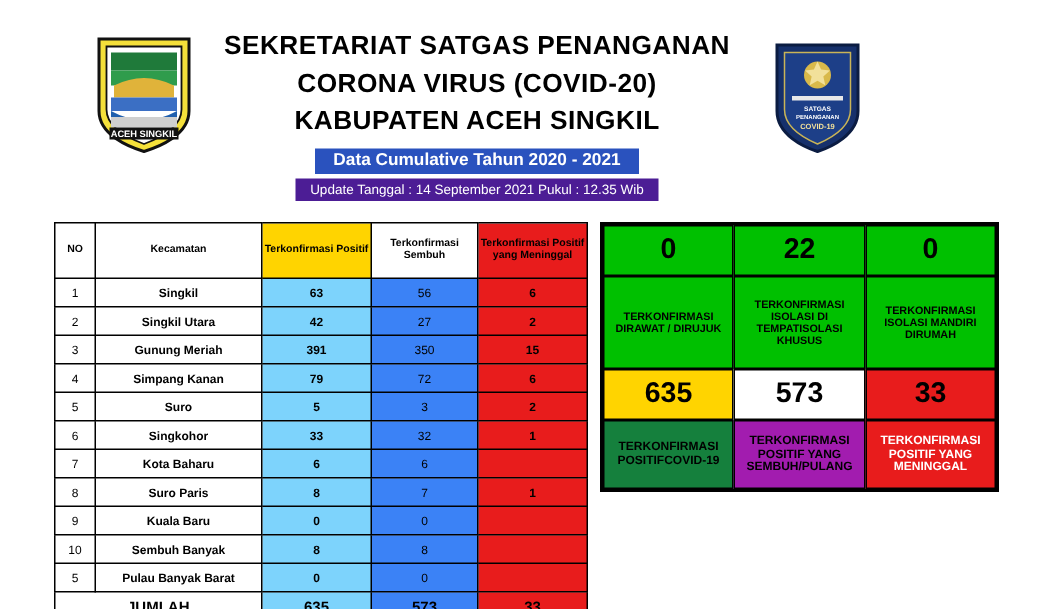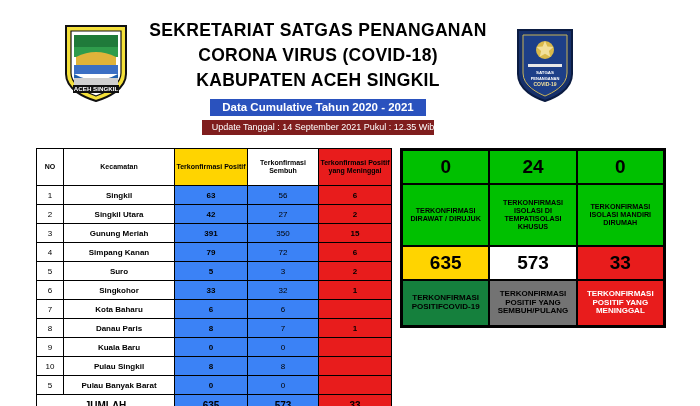--- a/index.html
+++ b/index.html
@@ -54,24 +54,24 @@
     display: inline-block;
     background: #2a52be;
     color: #ffffff;
     font-weight: bold;
     font-size: 11.5px;
     padding: 2px 12px 3px 12px;
     margin-top: 6px;
   }
   .update-bar {
     display: inline-block;
-    background: #7f1d1d;
+    background: #4c1d95;
     color: #ffffff;
     font-size: 9px;
-    padding: 2px 0 3px 10px;
+    padding: 2px 10px 3px 10px;
     margin-top: 3px;
     white-space: nowrap;
   }
 
   
   .main {
     position: absolute;
     top: 140px;
     left: 0;
     width: 700px;
@@ -110,21 +110,21 @@
   .col-pos   { width: 72px; background: #ffd400; }
   .col-sem   { width: 70px; background: #ffffff; }
   .col-men   { width: 72px; background: #e81c1c; color: #ffffff; }
 
   td.kec {
     text-align: left;
     padding-left: 6px;
     font-weight: bold;
     font-size: 9.5px;
   }
-  td.pos { background: #3b82f6; font-weight: bold; font-size: 9px; }
+  td.pos { background: #7dd3fc; font-weight: bold; font-size: 9px; }
   td.sem { background: #3b82f6; font-size: 9px; }
   td.men { background: #e81c1c; color: #ffffff; font-weight: bold; font-size: 9px; }
   tr.total td {
     font-weight: bold;
     font-size: 10px;
     height: 20px;
   }
   tr.total td.lbl { background:#ffffff; }
 
   
@@ -147,21 +147,21 @@
     font-weight: bold;
     box-sizing: border-box;
     padding: 1px 2px;
     line-height: 1.12;
   }
   .num-green { background: #00c000; color: #000000; font-size: 19px; }
   .lbl-green { background: #00c000; color: #000000; font-size: 7.2px; }
   .num-yellow { background: #ffd400; color: #000000; font-size: 19px; }
   .lbl-yellow { background: #15803d; color: #000000; font-size: 8px; }
   .num-white { background: #ffffff; color: #000000; font-size: 19px; }
-  .lbl-white { background: #737373; color: #000000; font-size: 8px; }
+  .lbl-white { background: #a21caf; color: #000000; font-size: 8px; }
   .num-red   { background: #e81c1c; color: #000000; font-size: 19px; }
   .lbl-red   { background: #e81c1c; color: #ffffff; font-size: 8px; }
 </style>
 </head>
 <body>
 
 <div class="header">
 
   <div class="logo-left">
     <svg viewBox="0 0 72 82" width="72" height="82">
@@ -173,21 +173,21 @@
       <rect x="14" y="43" width="44" height="9" fill="#3b6fc4"></rect>
       <path d="M14 52 q22 12 44 0 v4 q-22 13 -44 0 z" fill="#1f5fae"></path>
       <rect x="14" y="56" width="44" height="7" fill="#cfcfcf"></rect>
       <rect x="13" y="63" width="46" height="8" fill="#111111"></rect>
       <text x="36" y="69.4" font-size="6.2" fill="#ffffff" text-anchor="middle" font-family="Liberation Sans, sans-serif" font-weight="bold">ACEH SINGKIL</text>
     </svg>
   </div>
 
   <div class="title-block">
     <div class="title-line">SEKRETARIAT SATGAS PENANGANAN</div>
-    <div class="title-line">CORONA VIRUS (COVID-18)</div>
+    <div class="title-line">CORONA VIRUS (COVID-20)</div>
     <div class="title-line">KABUPATEN ACEH SINGKIL</div>
     <div><span class="subtitle-bar">Data Cumulative Tahun 2020 - 2021</span></div>
     <div><span class="update-bar">Update Tanggal :  14 September 2021 Pukul : 12.35 Wib</span></div>
   </div>
 
   <div class="logo-right">
     <svg viewBox="0 0 62 78" width="62" height="78">
       <path d="M4 4 H58 V48 C58 64 40 72 31 75 C22 72 4 64 4 48 Z" fill="#16306b" stroke="#0b1c42" stroke-width="2"></path>
       <path d="M9 9 H53 V47 C53 60 38 67 31 70 C24 67 9 60 9 47 Z" fill="#1d3f88" stroke="#c9b457" stroke-width="1"></path>
       <circle cx="31" cy="24" r="9" fill="#d9b94a"></circle>
@@ -258,35 +258,35 @@
         </tr>
         <tr>
           <td>7</td>
           <td class="kec">Kota Baharu</td>
           <td class="pos">6</td>
           <td class="sem">6</td>
           <td class="men"></td>
         </tr>
         <tr>
           <td>8</td>
-          <td class="kec">Danau Paris</td>
+          <td class="kec">Suro Paris</td>
           <td class="pos">8</td>
           <td class="sem">7</td>
           <td class="men">1</td>
         </tr>
         <tr>
           <td>9</td>
           <td class="kec">Kuala Baru</td>
           <td class="pos">0</td>
           <td class="sem">0</td>
           <td class="men"></td>
         </tr>
         <tr>
           <td>10</td>
-          <td class="kec">Pulau Singkil</td>
+          <td class="kec">Sembuh Banyak</td>
           <td class="pos">8</td>
           <td class="sem">8</td>
           <td class="men"></td>
         </tr>
         <tr>
           <td>5</td>
           <td class="kec">Pulau Banyak Barat</td>
           <td class="pos">0</td>
           <td class="sem">0</td>
           <td class="men"></td>
@@ -297,21 +297,21 @@
           <td class="sem">573</td>
           <td class="men">33</td>
         </tr>
       </tbody>
     </table>
 
   </div>
 
   <div class="summary">
     <div class="cell num-green">0</div>
-    <div class="cell num-green">24</div>
+    <div class="cell num-green">22</div>
     <div class="cell num-green">0</div>
 
     <div class="cell lbl-green">TERKONFIRMASI DIRAWAT  /  DIRUJUK</div>
     <div class="cell lbl-green">TERKONFIRMASI ISOLASI DI TEMPATISOLASI KHUSUS</div>
     <div class="cell lbl-green">TERKONFIRMASI ISOLASI MANDIRI DIRUMAH</div>
 
     <div class="cell num-yellow">635</div>
     <div class="cell num-white">573</div>
     <div class="cell num-red">33</div>
 

